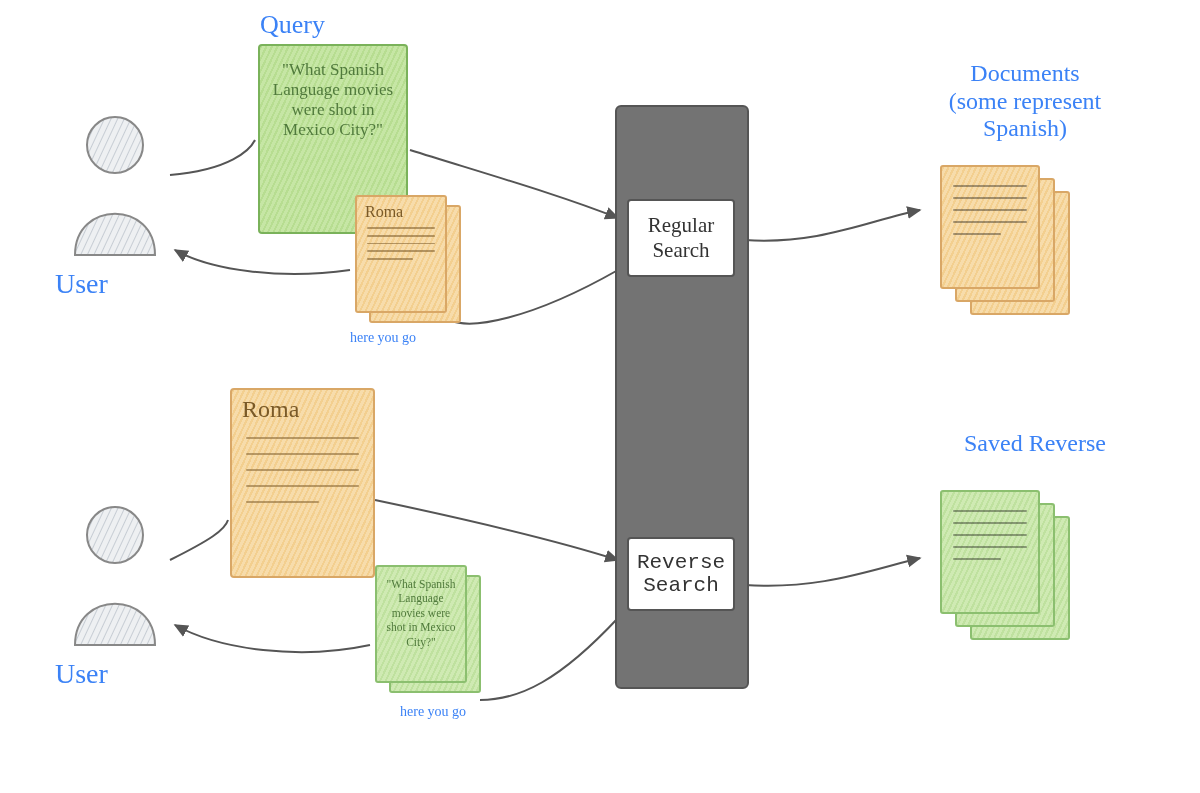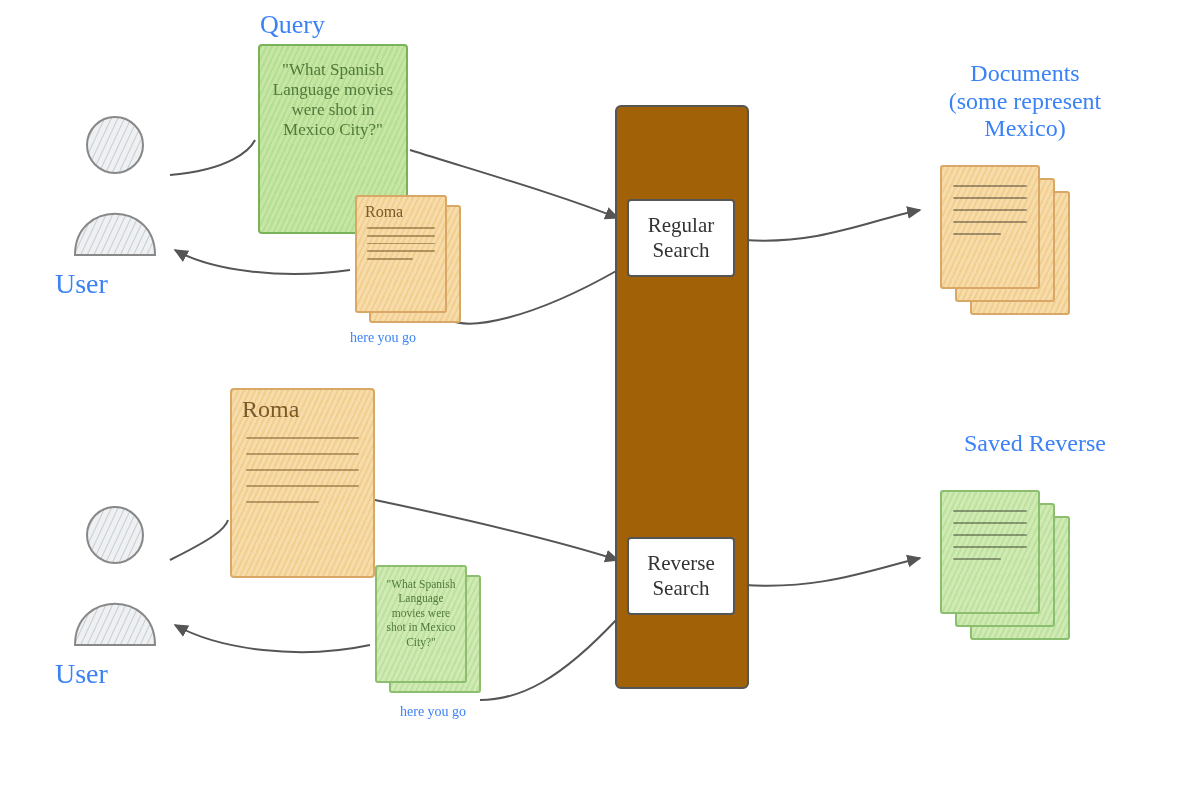--- a/index.html
+++ b/index.html
@@ -121,21 +121,21 @@
   .triple-stack .page .l { height: 2px; background: rgba(0,0,0,.35); margin: 10px 3px 0 3px; border-radius: 1px; }
   .triple-stack .page .l.short { width: 60%; }
 
   
   .engine-outer {
     position: absolute;
     left: 615px; top: 105px;
     width: 130px; height: 580px;
     border: 2px solid #555;
     border-radius: 6px;
-    background: #a16207;
+    background: #737373;
   }
   .engine-box {
     position: absolute;
     left: 10px;
     width: 108px;
     border: 2px solid #555;
     border-radius: 4px;
     background: #fff;
     text-align: center;
     font-size: 21px;
@@ -247,27 +247,27 @@
   <div class="page back"></div>
   <div class="page front">
     <div>"What Spanish Language movies were shot in Mexico City?"</div>
   </div>
 </div>
 <div class="label sm" style="left:400px; top:704px;">here you go</div>
 
 <div class="engine-outer">
   <div class="engine-box" style="top:92px;">Regular
 Search</div>
-  <div class="engine-box" style="top:430px;">Reverse
+  <div class="engine-box" style="top:430px;font-family:Liberation Mono, monospace;">Reverse
 Search</div>
 </div>
 
 <div class="label" style="left:890px; top:60px; width:270px;">Documents
 (some represent
-Mexico)</div>
+Spanish)</div>
 <div class="triple-stack orange" style="left:940px; top:165px;">
   <div class="page p3"></div>
   <div class="page p2"></div>
   <div class="page p1">
     <div class="l"></div>
       <div class="l"></div>
       <div class="l"></div>
       <div class="l"></div>
       <div class="l short"></div>
   </div>

